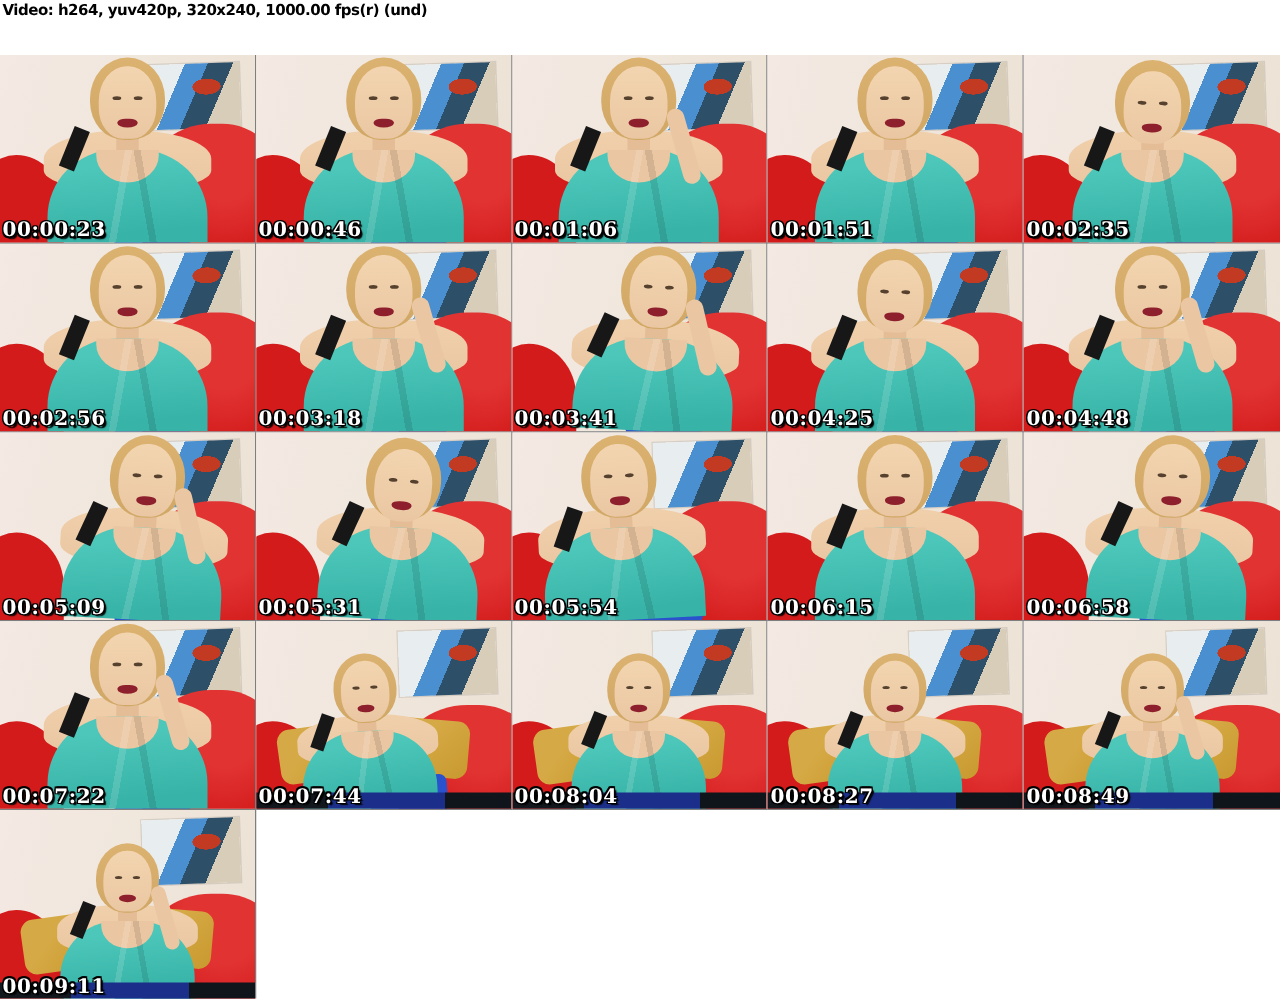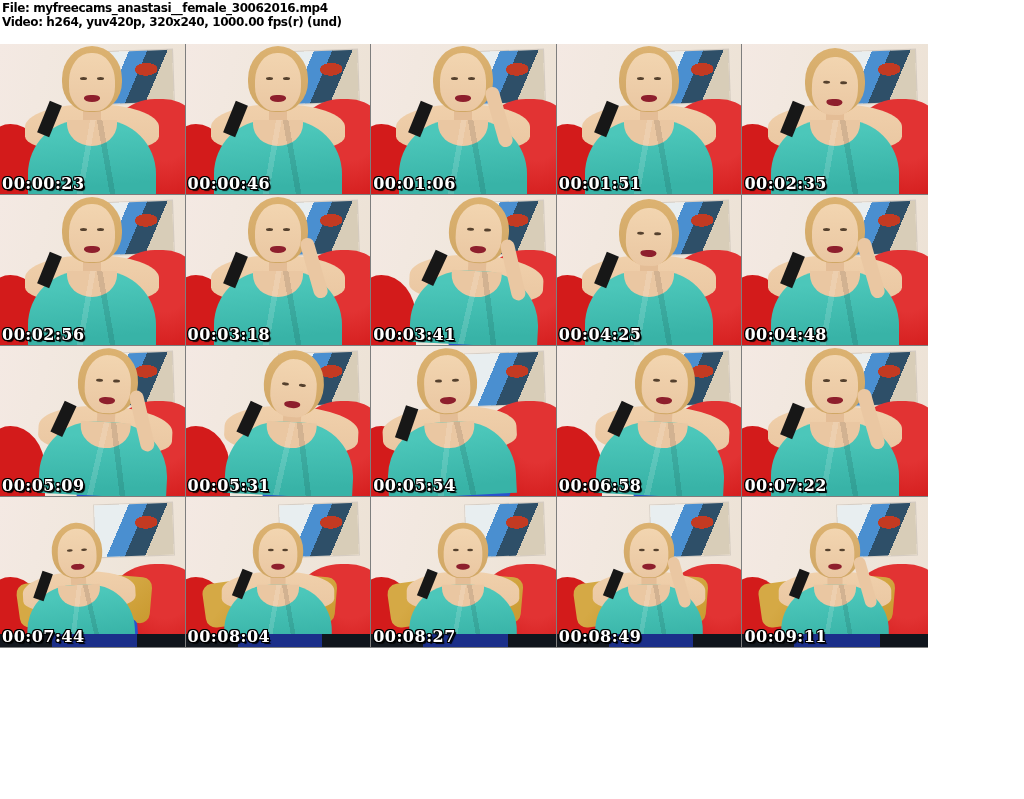--- a/index.html
+++ b/index.html
@@ -15,21 +15,21 @@
     background:#ffffff; color:#000;
     padding:1px 2px 0 2px;
   }
   .header div {
     font-size:12px; font-weight:bold; line-height:14px;
     letter-spacing:-0.4px; white-space:nowrap;
   }
 
   
   .grid {
-    width:928px; height:755px;
+    width:1024px; height:755px;
     display:grid;
     grid-template-columns:repeat(5, 1fr);
     grid-template-rows:repeat(5, 151px);
   }
   .cell {
     position:relative; overflow:hidden; box-sizing:border-box;
     border-right:1px solid #7e7e7e;
     border-bottom:1px solid #7e7e7e;
     background:
       linear-gradient(105deg, #f4e9e3 0%, #f0e7dd 45%, #ece1d4 100%);
@@ -139,21 +139,20 @@
     text-shadow:
       -1px -1px 0 #000, 1px -1px 0 #000, -1px 1px 0 #000, 1px 1px 0 #000,
       0 -1px 0 #000, 0 1px 0 #000, -1px 0 0 #000, 1px 0 0 #000, 2px 2px 1px #000;
     letter-spacing:0.5px;
   }
 </style>
 </head>
 <body>
 
 <div class="header">
-  <div>File: myfreecams_anastasi__female_30062016.mp4</div>
   <div>Video: h264, yuv420p, 320x240, 1000.00 fps(r) (und)</div>
 </div>
 
 <div class="grid">
     <div class="cell center">
     <div class="painting"></div>
     <div class="bed bed-left"></div>
     <div class="bed bed-right"></div>
 
     <div class="pillow"></div>
@@ -378,20 +377,38 @@
       <div class="shoulders"></div>
       <div class="neck"></div>
       <div class="torso"></div>
       <div class="strap"></div>
       <div class="hair"></div>
       <div class="face"></div>
     </div>
 
     <div class="timestamp">00:05:54</div>
   </div>
+    <div class="cell center">
+    <div class="painting"></div>
+    <div class="bed bed-left"></div>
+    <div class="bed bed-right"></div>
+
+    <div class="pillow"></div>
+    <div class="person">
+
+      <div class="shoulders"></div>
+      <div class="neck"></div>
+      <div class="torso"></div>
+      <div class="strap"></div>
+      <div class="hair"></div>
+      <div class="face"></div>
+    </div>
+
+    <div class="timestamp">00:06:15</div>
+  </div>
     <div class="cell lean-right">
     <div class="painting"></div>
     <div class="bed bed-left"></div>
     <div class="bed bed-right"></div>
 
     <div class="pillow"></div>
     <div class="person">
 
       <div class="shoulders"></div>
       <div class="neck"></div>

